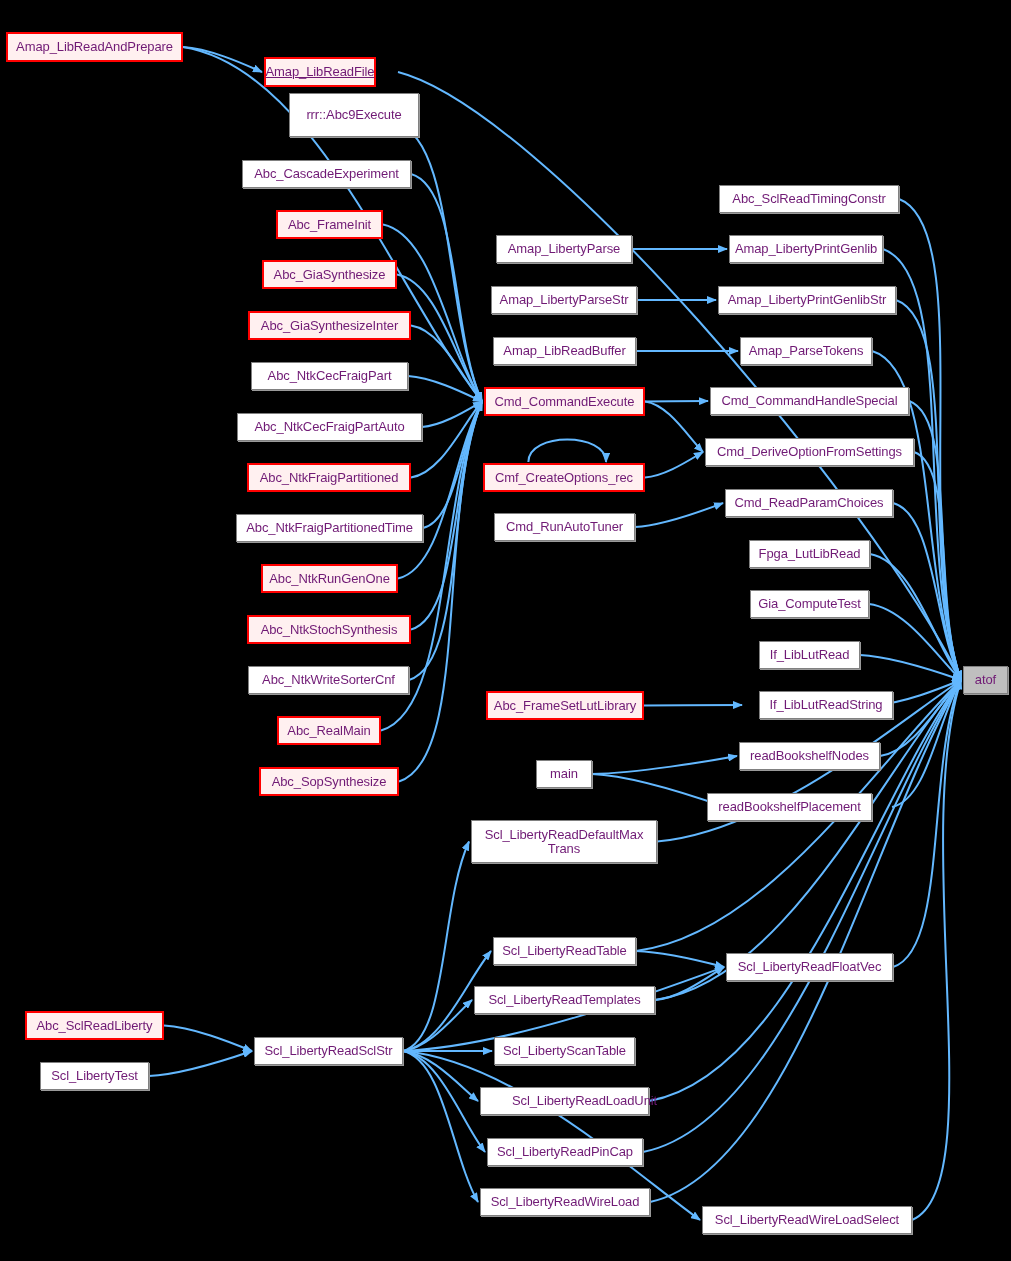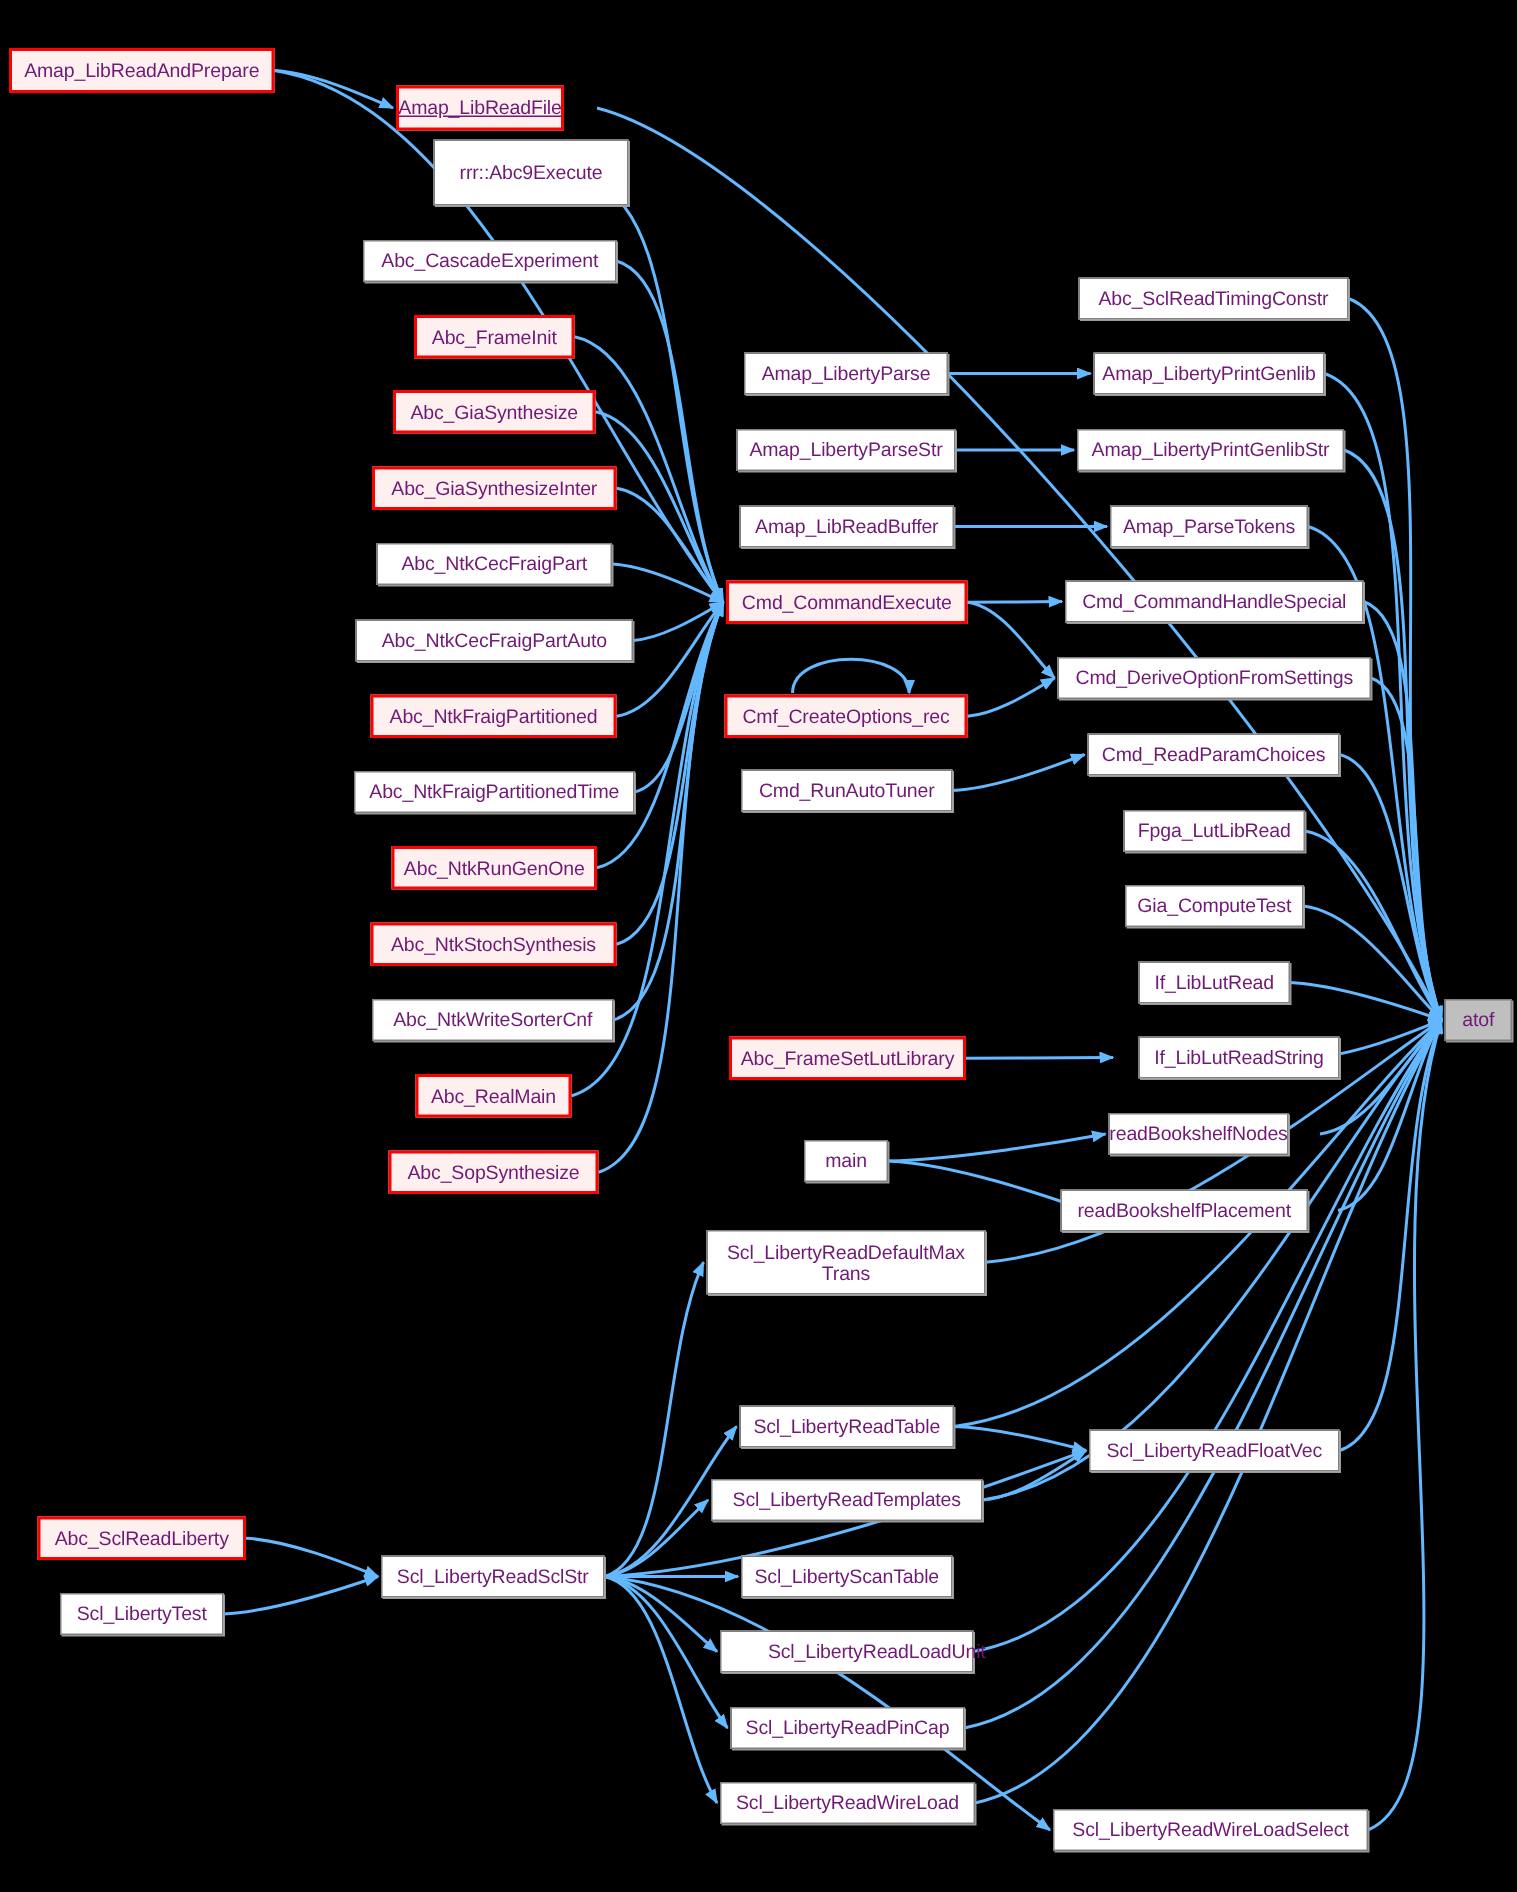--- a/index.html
+++ b/index.html
@@ -163,19 +163,19 @@
       <div class="node" style="left: 729px; top: 235px; width: 154px; height: 28px;">Amap_LibertyPrintGenlib</div>
       <div class="node" style="left: 718px; top: 286px; width: 178px; height: 28px;">Amap_LibertyPrintGenlibStr</div>
       <div class="node" style="left: 740px; top: 337px; width: 132px; height: 28px;">Amap_ParseTokens</div>
       <div class="node" style="left: 710px; top: 387px; width: 199px; height: 28px;">Cmd_CommandHandleSpecial</div>
       <div class="node" style="left: 705px; top: 438px; width: 209px; height: 28px;">Cmd_DeriveOptionFromSettings</div>
       <div class="node" style="left: 725px; top: 489px; width: 168px; height: 28px;">Cmd_ReadParamChoices</div>
       <div class="node" style="left: 749px; top: 540px; width: 121px; height: 28px;">Fpga_LutLibRead</div>
       <div class="node" style="left: 750px; top: 590px; width: 119px; height: 28px;">Gia_ComputeTest</div>
       <div class="node" style="left: 759px; top: 641px; width: 101px; height: 28px;">If_LibLutRead</div>
       <div class="node" style="left: 759px; top: 691px; width: 134px; height: 28px;">If_LibLutReadString</div>
-      <div class="node" style="left: 739px; top: 742px; width: 120px; height: 28px;">readBookshelfNodes</div>
+      <div class="node" style="left: 739px; top: 742px; width: 141px; height: 28px;">readBookshelfNodes</div>
       <div class="node" style="left: 707px; top: 793px; width: 165px; height: 28px;">readBookshelfPlacement</div>
       <div class="node" style="left: 726px; top: 953px; width: 167px; height: 28px;">Scl_LibertyReadFloatVec</div>
       <div class="node" style="left: 702px; top: 1206px; width: 210px; height: 28px;">Scl_LibertyReadWireLoadSelect</div>
       <div class="node target" style="left: 963px; top: 666px; width: 45px; height: 28px;">atof</div>
     </div>
 </div>
 
 </body></html>

